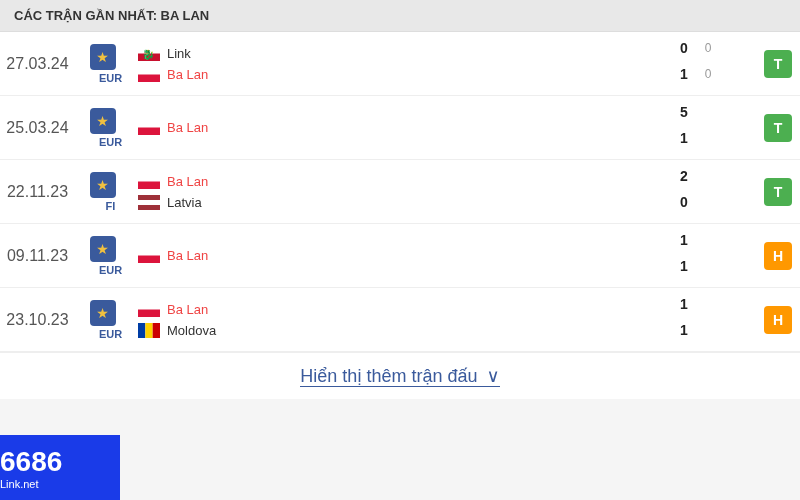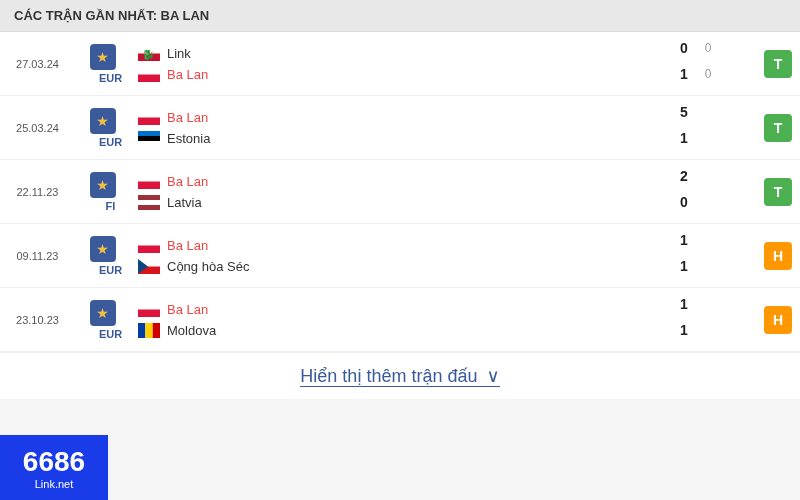--- a/index.html
+++ b/index.html
@@ -31,21 +31,21 @@
     }
     .match-date-col {
       display: flex;
       flex-direction: column;
       align-items: center;
       justify-content: center;
       width: 75px;
       min-width: 75px;
       padding: 6px 4px;
       color: #555;
-      font-size: 11px;
+      font-size: 16px;
     }
     .match-tournament-col {
       display: flex;
       flex-direction: column;
       align-items: center;
       justify-content: center;
       width: 55px;
       min-width: 55px;
       padding: 4px;
       gap: 2px;
@@ -132,25 +132,25 @@
     .show-more span {
       border-bottom: 1px solid #3a5a9c;
     }
 
     
     .logo-overlay {
       position: absolute;
       bottom: 0;
       left: 0;
       background: #1a3be8;
-      width: 108px;
+      width: 120px;
       height: 65px;
       display: flex;
       flex-direction: column;
-      align-items: center;
+      align-items: flex-start;
       justify-content: center;
       z-index: 10;
     }
     .logo-number {
       font-size: 28px;
       font-weight: bold;
       color: #fff;
     }
     .logo-text {
       font-size: 11px;
@@ -253,30 +253,20 @@
       <div class="match-teams-col">
         <div class="team-row">
           <span class="flag">
               <svg width="22" height="15" viewBox="0 0 22 15">
                 <rect width="22" height="7.5" fill="#fff"></rect>
                 <rect y="7.5" width="22" height="7.5" fill="#dc143c"></rect>
               </svg>
             </span>
           <span class="team-name bold">Ba Lan</span>
         </div>
-        <div class="team-row">
-          <span class="flag">
-              <svg width="22" height="15" viewBox="0 0 22 15">
-                <rect width="22" height="5" fill="#0072CE"></rect>
-                <rect y="5" width="22" height="5" fill="#000"></rect>
-                <rect y="10" width="22" height="5" fill="#fff"></rect>
-              </svg>
-            </span>
-          <span class="team-name">Estonia</span>
-        </div>
       </div>
       <div class="scores-wrapper">
         <div class="score-line">
           <span class="main-score">5</span>
 
         </div>
         <div class="score-line">
           <span class="main-score">1</span>
 
         </div>
@@ -342,30 +332,20 @@
       </div>
       <div class="match-teams-col">
         <div class="team-row">
           <span class="flag">
               <svg width="22" height="15" viewBox="0 0 22 15">
                 <rect width="22" height="7.5" fill="#fff"></rect>
                 <rect y="7.5" width="22" height="7.5" fill="#dc143c"></rect>
               </svg>
             </span>
           <span class="team-name bold">Ba Lan</span>
-        </div>
-        <div class="team-row">
-          <span class="flag">
-              <svg width="22" height="15" viewBox="0 0 22 15">
-                <rect width="22" height="7.5" fill="#fff"></rect>
-                <rect y="7.5" width="22" height="7.5" fill="#d7141a"></rect>
-                <polygon points="0,0 10,7.5 0,15" fill="#11457e"></polygon>
-              </svg>
-            </span>
-          <span class="team-name">Cộng hòa Séc</span>
         </div>
       </div>
       <div class="scores-wrapper">
         <div class="score-line">
           <span class="main-score">1</span>
 
         </div>
         <div class="score-line">
           <span class="main-score">1</span>
 

